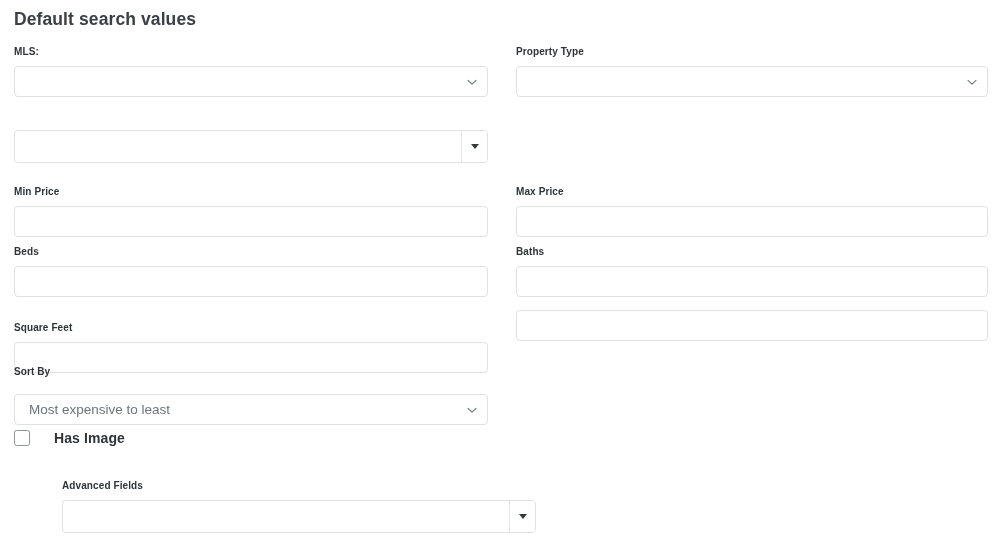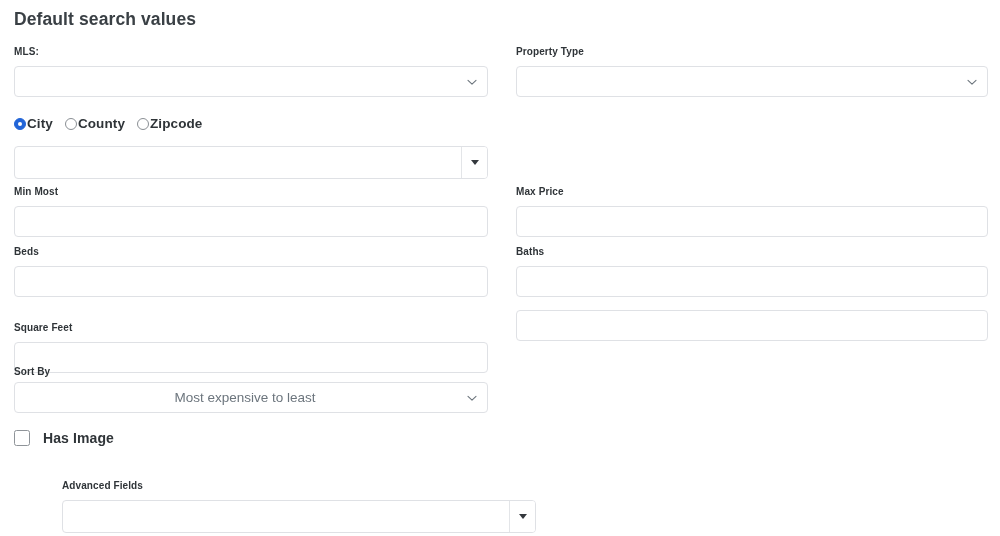--- a/index.html
+++ b/index.html
@@ -179,21 +179,21 @@
     font-weight: 700;
     color: #2f3438;
     letter-spacing: 0.1px;
     white-space: nowrap;
   }
 
   
   .check-row {
     display: flex;
     align-items: center;
-    gap: 13px;
+    gap: 24px;
     height: 18px;
   }
   .check-mark {
     box-sizing: border-box;
     width: 16px;
     height: 16px;
     border: 1px solid #8f9499;
     border-radius: 2.5px;
     background: #ffffff;
     flex: 0 0 auto;
@@ -232,49 +232,31 @@
       <span></span>
       <span class="chev">
         <svg viewBox="0 0 12 12" width="12" height="12" aria-hidden="true">
           <path d="M2 4.3 L6 8.1 L10 4.3" fill="none" stroke="#6c757d" stroke-width="1.1" stroke-linecap="round" stroke-linejoin="round"></path>
         </svg>
       </span>
     </div>
   </div>
 
   <div class="col-left" style="top:116px;">
-    <div class="radio-row">
-
-      <span class="radio-item">
-        <span class="radio-mark checked"></span>
-        <span class="radio-text">City</span>
-      </span>
-
-      <span class="radio-item">
-        <span class="radio-mark"></span>
-        <span class="radio-text">County</span>
-      </span>
-
-      <span class="radio-item">
-        <span class="radio-mark"></span>
-        <span class="radio-text">Zipcode</span>
-      </span>
-
-    </div>
 
     <div class="combo" style="margin-top:14px;">
       <span class="combo-field"></span>
       <span class="combo-arrow">
         <span class="caret-down"></span>
       </span>
     </div>
   </div>
 
   <div class="col-left" style="top:184px;">
-    <label class="field-label">Min Most</label>
+    <label class="field-label">Min Price</label>
     <input class="text-input" style="margin-top: 6px;" type="text" placeholder="">
   </div>
 
   <div class="col-right" style="top:184px;">
     <label class="field-label">Max Price</label>
     <input class="text-input" style="margin-top: 6px;" type="text" placeholder="">
   </div>
 
   <div class="col-left" style="top:244px;">
     <label class="field-label">Beds</label>
@@ -290,21 +272,21 @@
     <label class="field-label">Square Feet</label>
     <input class="text-input" style="margin-top: 6px;" type="text" placeholder="">
   </div>
 
   <div class="col-right" style="top:304px;">
     <input class="text-input" style="margin-top: 6px;" type="text" placeholder="">
   </div>
 
   <div class="col-left" style="top:364px;">
     <label class="field-label">Sort By</label>
-    <div class="native-select" style="margin-top:2px;justify-content:center;">
+    <div class="native-select" style="margin-top:14px;">
       <span>Most expensive to least</span>
       <span class="chev">
         <svg viewBox="0 0 12 12" width="12" height="12" aria-hidden="true">
           <path d="M2 4.3 L6 8.1 L10 4.3" fill="none" stroke="#6c757d" stroke-width="1.1" stroke-linecap="round" stroke-linejoin="round"></path>
         </svg>
       </span>
     </div>
   </div>
 
   <div class="col-left" style="top:429px;">

